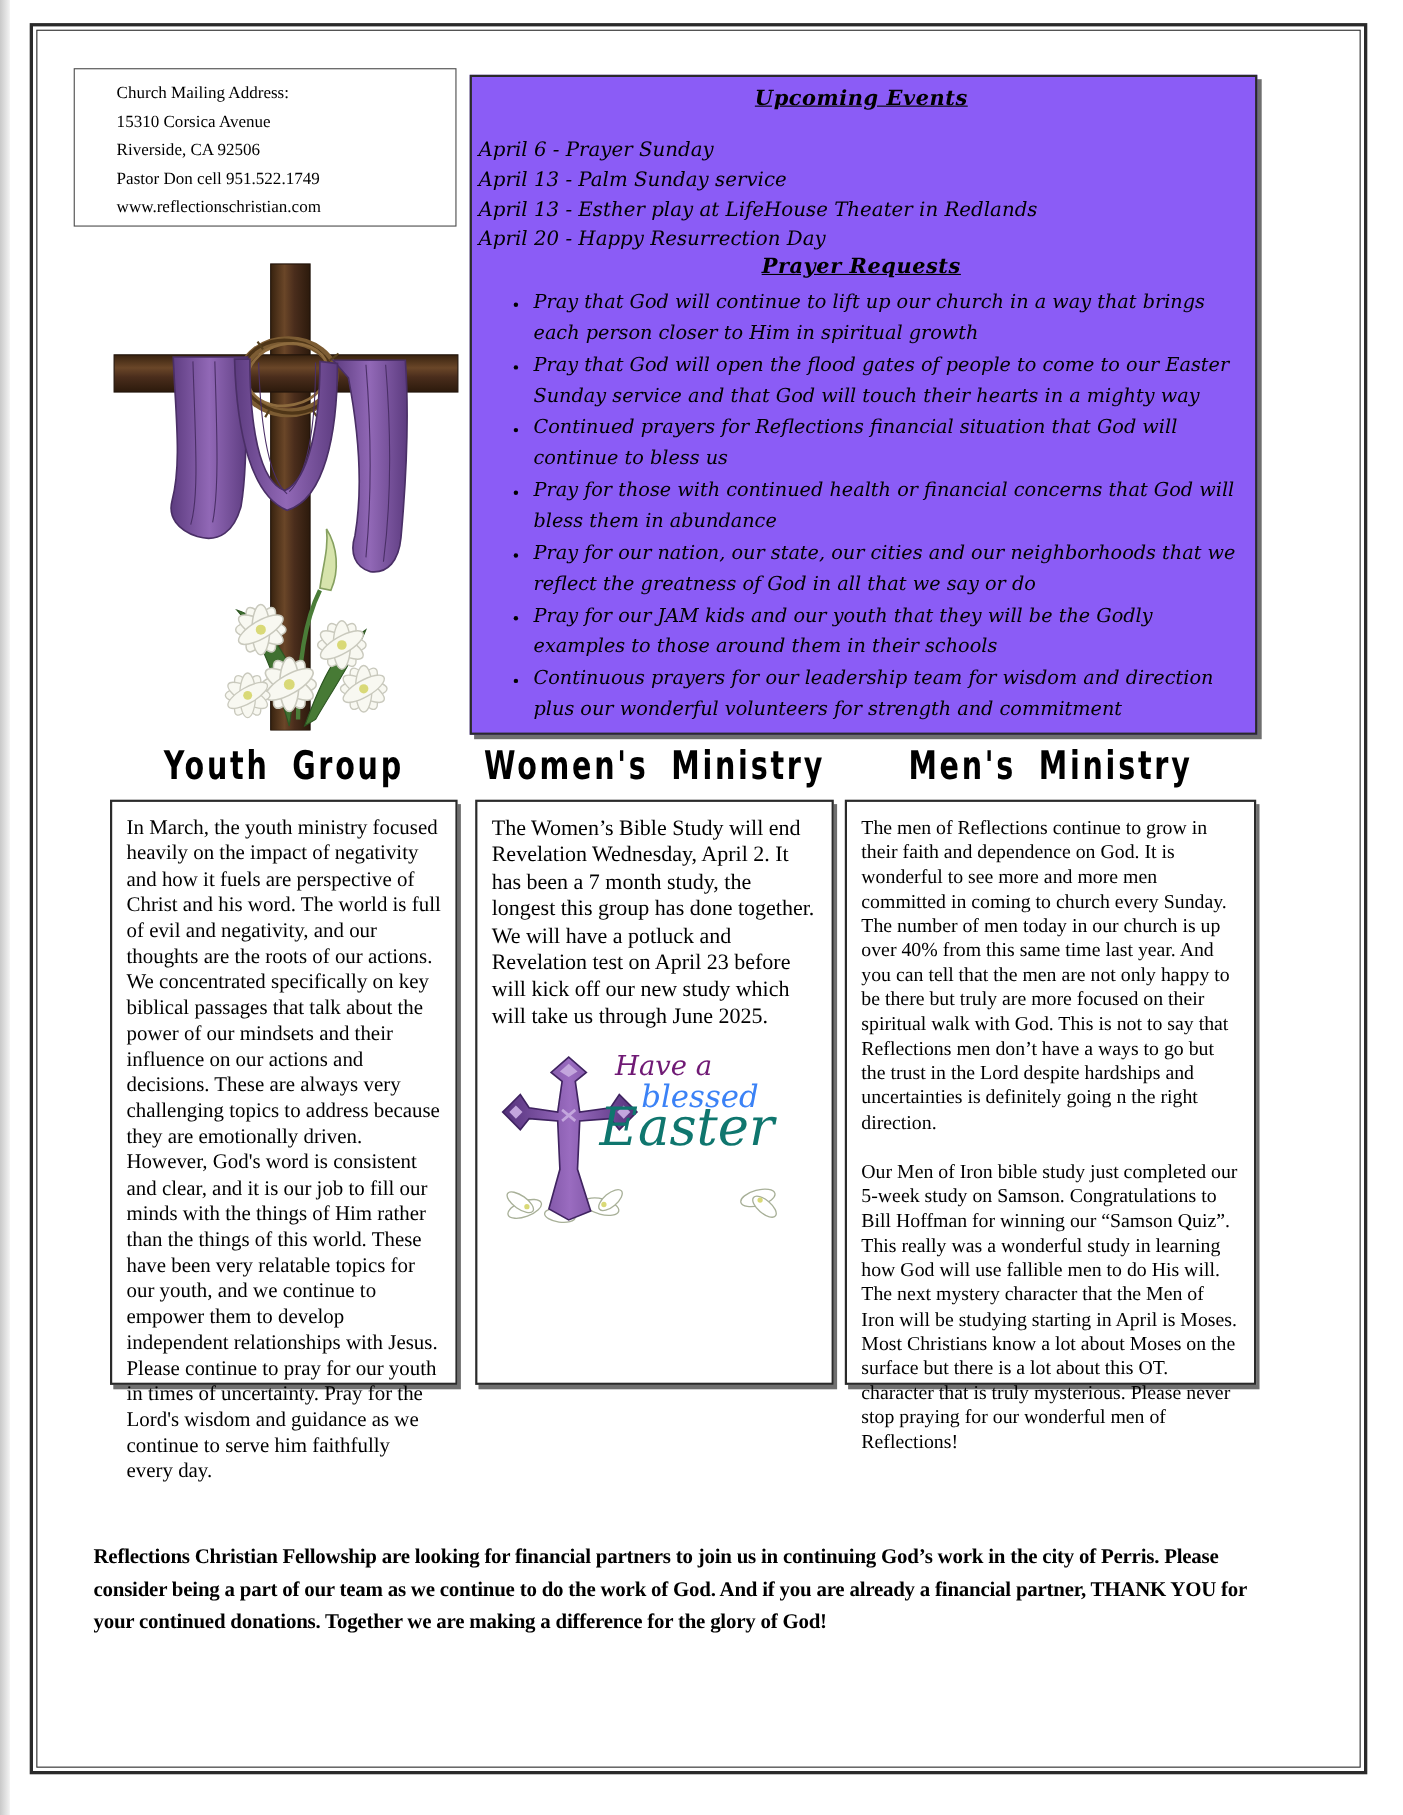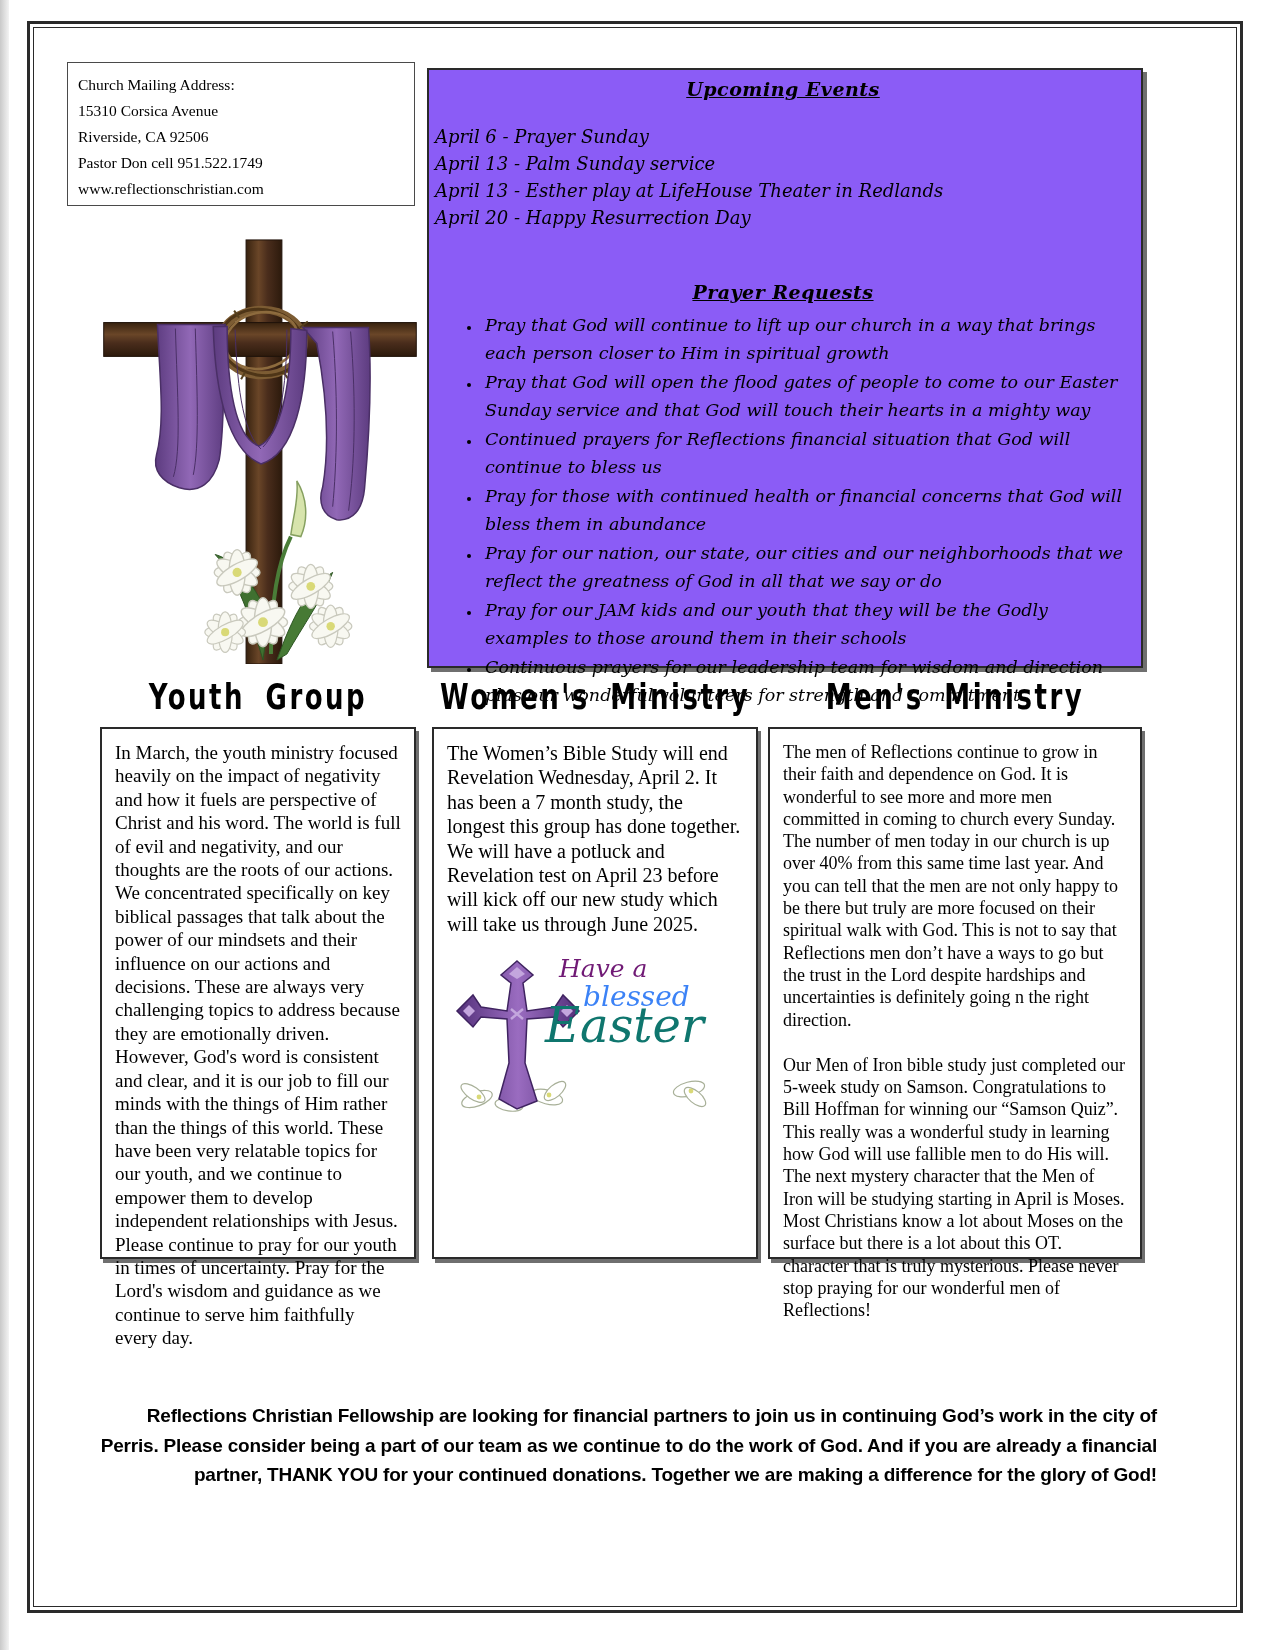--- a/index.html
+++ b/index.html
@@ -10,30 +10,30 @@
   }
   .scan-edge { position:absolute; left:0; top:0; width:9px; height:1650px;
     background:linear-gradient(to right,#c9c9c9,#f3f3f3); }
   .frame-outer { position:absolute; left:27px; top:21px; width:1216px; height:1592px;
     border:3px solid #2a2a2a; box-sizing:border-box; }
   .frame-inner { position:absolute; left:33px; top:27px; width:1204px; height:1580px;
     border:1px solid #2a2a2a; box-sizing:border-box; }
 
   .address-box { position:absolute; left:67px; top:62px; width:348px; height:144px;
     border:1px solid #4a4a4a; box-sizing:border-box; padding:9px 4px 0 10px; font-size:15.5px; }
-  .addr-line { display:block; line-height:26px; white-space:nowrap; }
+  .addr-line { display:block; line-height:26px; white-space:nowrap;margin-left:28px; }
 
   .events-box { position:absolute; left:427px; top:68px; width:716px; height:600px;
     border:2px solid #2a2a2a; box-shadow:4px 4px 0 #6f6f6f; box-sizing:border-box;
     padding:8px 10px 0 6px; font-family:"DejaVu Serif", serif; font-style:italic; background:#8b5cf6; }
   .script-title { text-align:center; font-size:19px; font-weight:bold;
     text-decoration:underline; letter-spacing:.5px; }
   .events-list { margin-top:23px; font-size:18px; }
   .event-item { line-height:27px; }
-  .prayer-title { margin-top:50px; }
+  .prayer-title { }
   .prayer-list { margin:8px 0 0 0; padding-left:46px; font-size:17.5px; }
   .prayer-list li { line-height:28px; padding-left:4px; margin-bottom:1px; }
   .prayer-list li::marker { font-size:12px; }
 
   .cross-art { position:absolute; left:95px; top:226px; width:330px; height:438px; }
 
   .col-header { position:absolute; top:676px; text-align:center;
     font-family:"DejaVu Sans", sans-serif; font-weight:bold; font-size:26px;
     letter-spacing:2.5px; word-spacing:9px; transform:scaleY(1.38); transform-origin:50% 0;
     white-space:nowrap; }
@@ -52,22 +52,22 @@
 
   .easter-art { position:relative; height:158px; margin-top:0; }
   .easter-svg { position:absolute; left:-4px; top:0; width:300px; height:158px; }
   .easter-text span { position:absolute; font-family:"DejaVu Serif", serif; font-style:italic;
     white-space:nowrap; }
   .e1 { left:112px; top:-2px; font-size:25px; color:#701a75; }
   .e2 { left:136px; top:26px; font-size:28px; color:#3b82f6; }
   .e3 { left:98px;  top:54px; font-size:48px; color:#0f766e; }
 
   .footer { position:absolute; left:85px; top:1401px; width:1072px;
-    font-family:Liberation Sans, sans-serif; font-weight:bold; font-size:19px;
-    line-height:29.5px; letter-spacing:-0.2px;text-align:right; }
+    font-family:Liberation Serif, serif; font-weight:bold; font-size:19px;
+    line-height:29.5px; letter-spacing:-0.2px; }
 </style>
 </head>
 <body>
 
 <div class="scan-edge"></div>
 <div class="frame-outer"></div>
 <div class="frame-inner"></div>
 
 <div class="address-box">
   <span class="addr-line">Church Mailing Address:</span>

